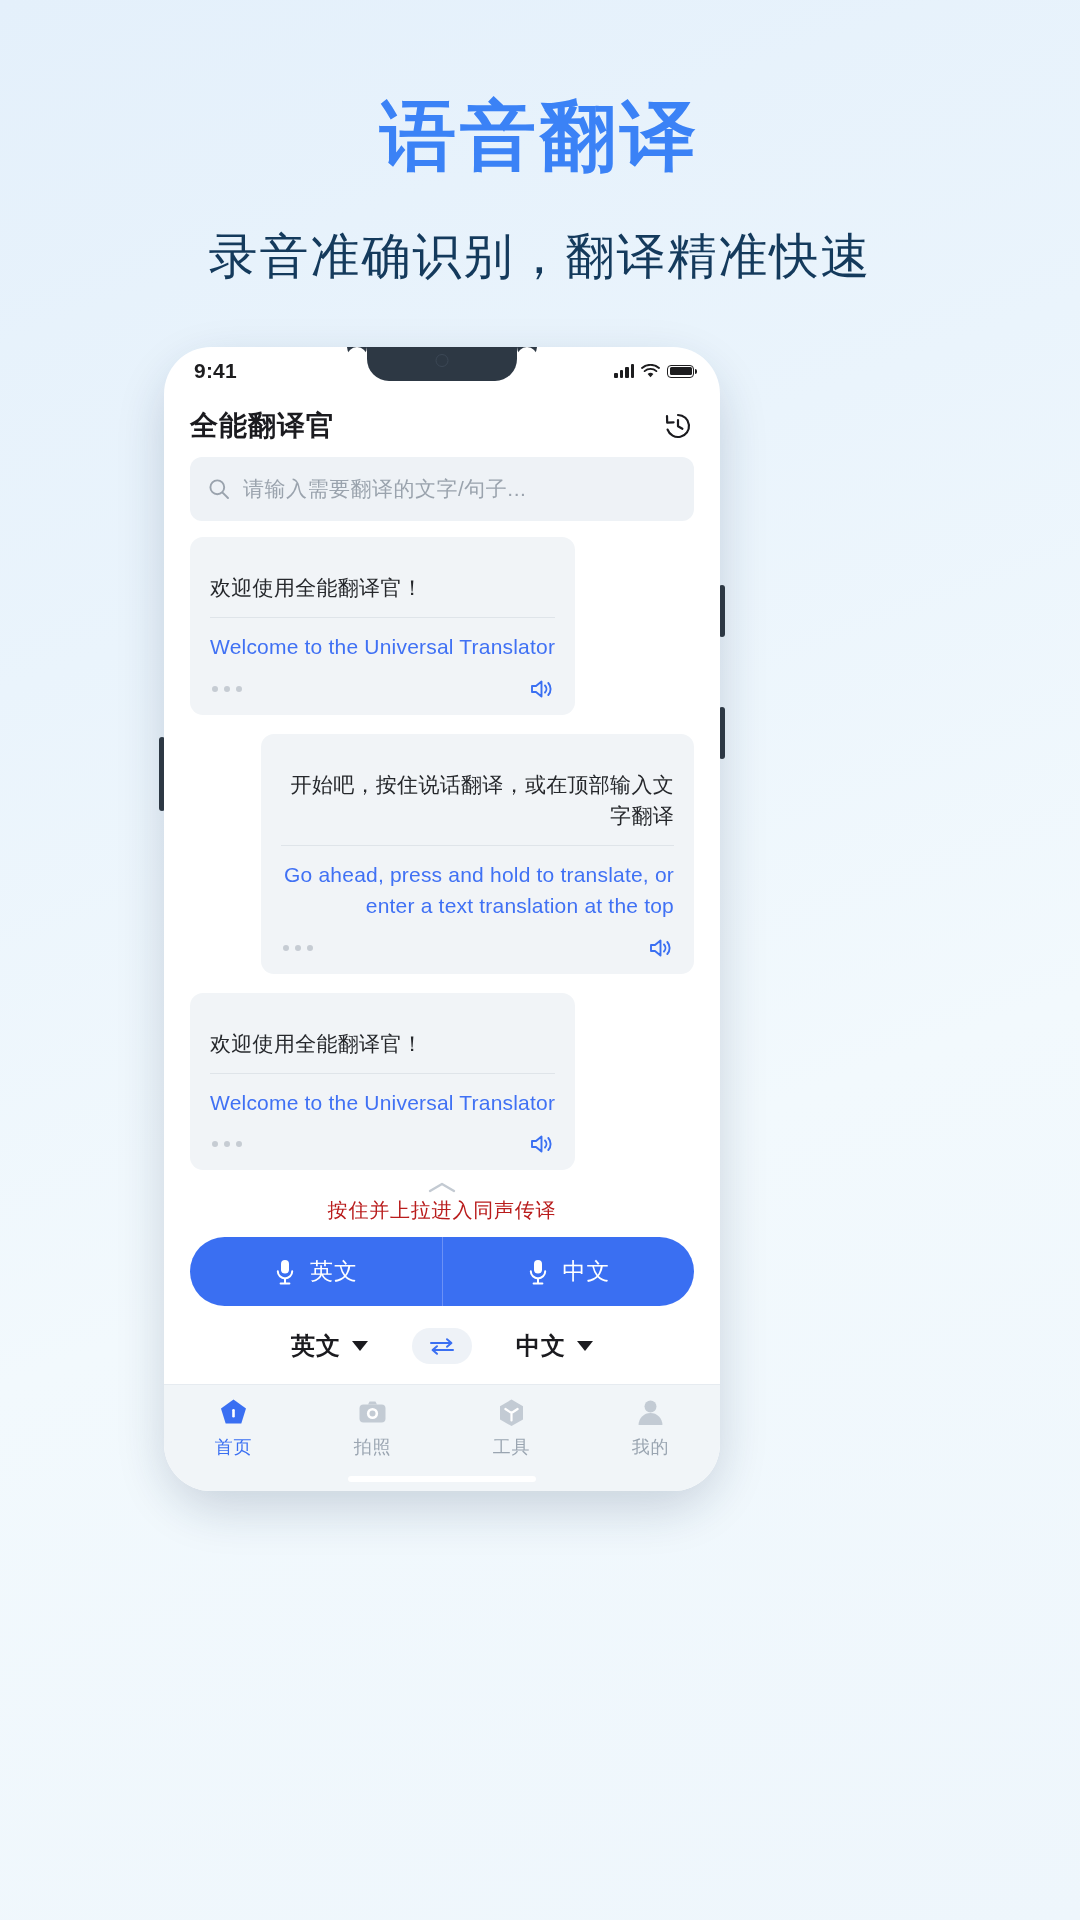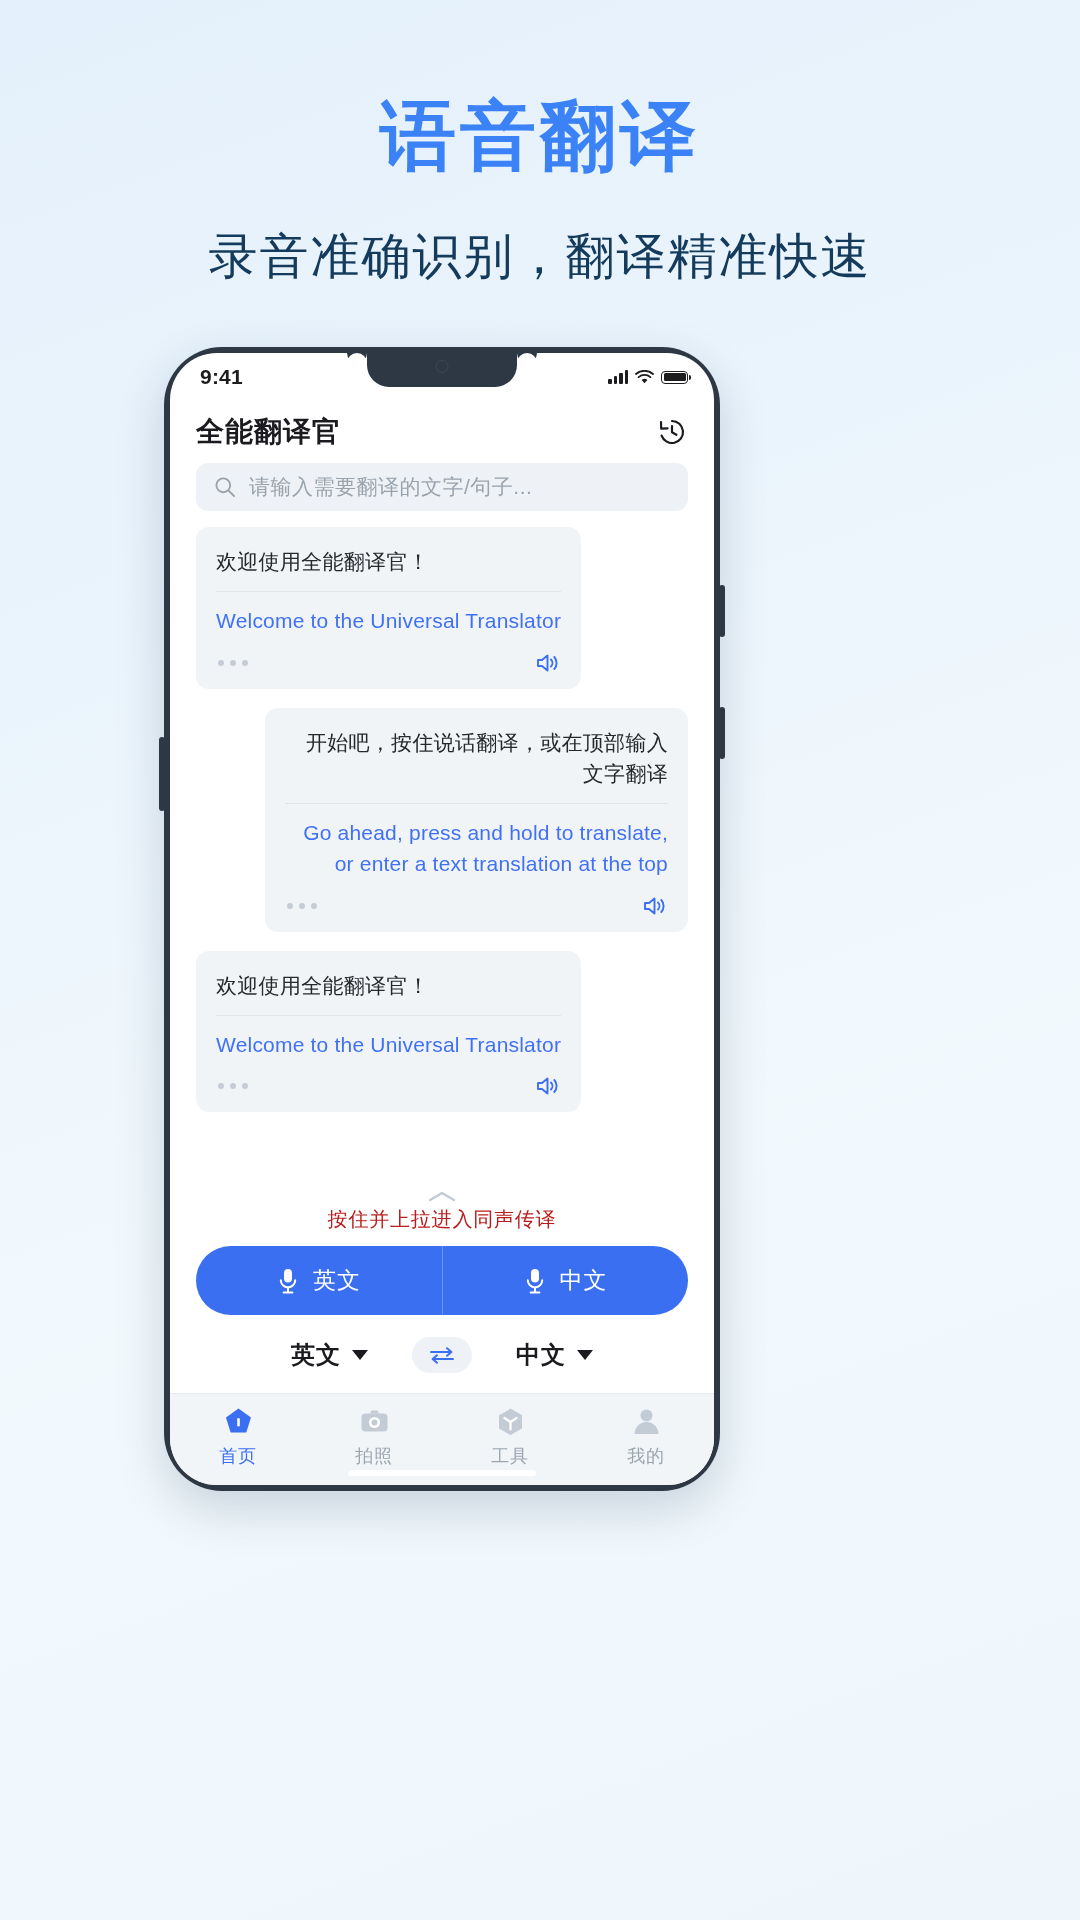--- a/index.html
+++ b/index.html
@@ -32,21 +32,21 @@
 
   
   .phone {
     position: absolute;
     left: 164px;
     top: 347px;
     width: 556px;
     height: 1144px;
     background: #2d3844;
     border-radius: 58px;
-    padding: 6px;
+    padding: 0;
     box-shadow: 0 18px 48px rgba(20,45,75,0.18);
   }
   
   .btn-side {
     position: absolute;
     background: #2d3844;
     border-radius: 4px;
   }
   .btn-left1 { left: -5px; top: 390px; width: 6px; height: 74px; }
   .btn-right1 { right: -5px; top: 238px; width: 6px; height: 52px; }
@@ -151,21 +151,21 @@
     font-size: 28px;
     font-weight: 700;
     color: #1b1b1f;
     letter-spacing: 1px;
   }
   .history-icon { width: 32px; height: 32px; display: block; }
 
   
   .search-wrap { padding: 2px 26px 0 26px; flex: 0 0 auto; }
   .searchbar {
-    height: 48px;
+    height: 64px;
     background: #eef2f6;
     border-radius: 12px;
     display: flex;
     align-items: center;
     padding: 0 18px;
     gap: 13px;
   }
   .search-ph {
     font-size: 21px;
     color: #9aa3ad;
@@ -187,20 +187,21 @@
     padding: 19px 20px 12px 20px;
     max-width: 86%;
   }
   .bubble.left { align-self: flex-start; }
   .bubble.right { align-self: flex-end; text-align: right; }
   .b-src {
     font-size: 21px;
     color: #26282c;
     line-height: 1.48;
     letter-spacing: 0.3px;
+    margin-top: 16px;
   }
   .b-div { height: 1px; background: #dfe4e9; margin: 14px 0 13px 0; }
   .b-dst {
     font-size: 21px;
     color: #4071f4;
     line-height: 1.5;
     letter-spacing: 0.2px;
   }
   .b-foot {
     display: flex;
@@ -276,21 +277,21 @@
     width: 60px; height: 36px;
     border-radius: 18px;
     background: #eef2f7;
     display: flex;
     align-items: center;
     justify-content: center;
   }
 
   
   .tabbar {
-    height: 92px;
+    height: 107px;
     background: #f1f5f8;
     display: flex;
     align-items: flex-start;
     padding-top: 12px;
     flex: 0 0 auto;
     border-top: 1px solid #e6ebf0;
   }
   .tab {
     flex: 1 1 25%;
     display: flex;

